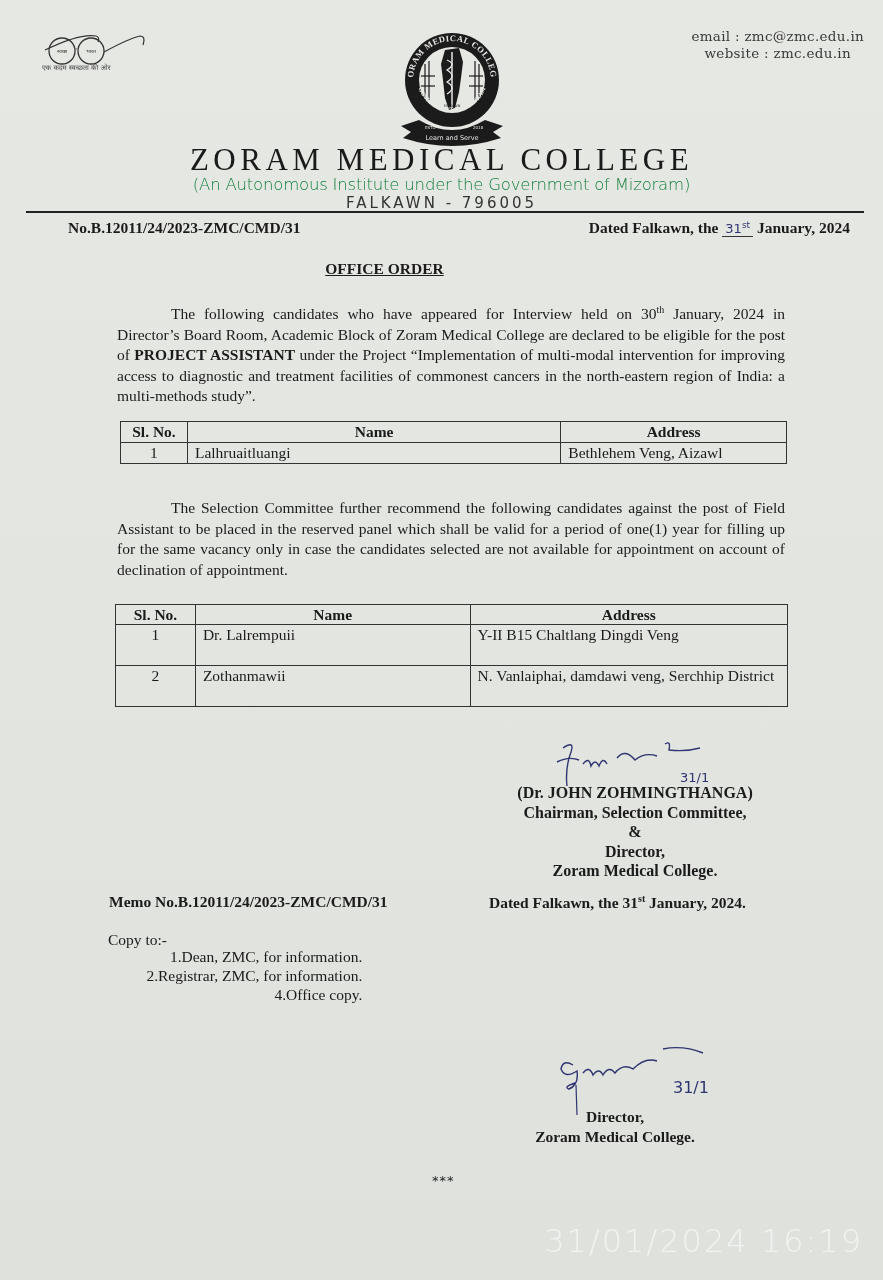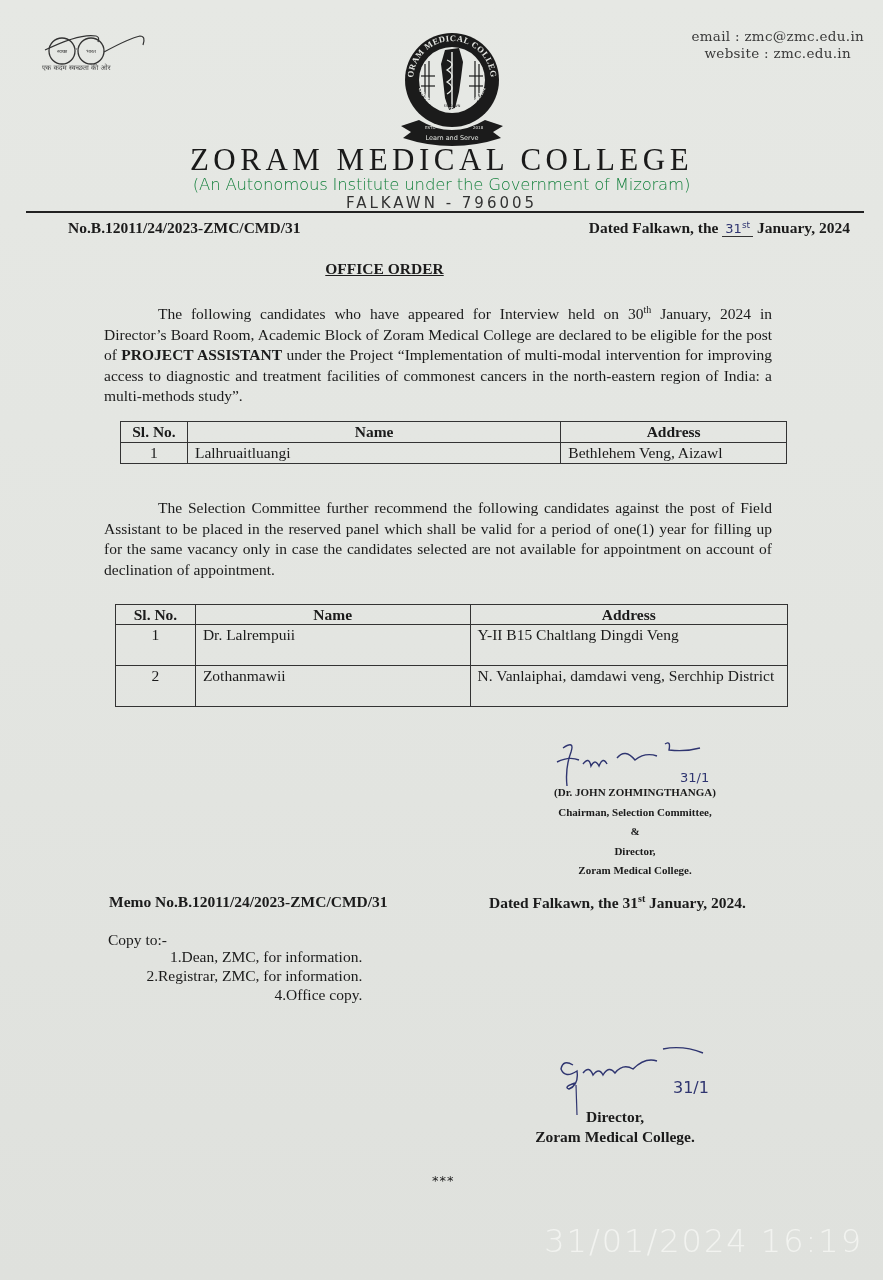--- a/index.html
+++ b/index.html
@@ -16,34 +16,34 @@
   .college { left:0; width:883px; text-align:center; }
   .college-name { top:142px; font-size:31px; letter-spacing:4.5px; color:#1a1a1a; font-family:"Liberation Serif", serif; }
   .college-sub { top:175px; font-size:16.5px; color:#15803d; font-family:"DejaVu Sans", sans-serif; font-weight:300; letter-spacing:-0.2px; }
   .college-addr { top:194px; font-size:15px; letter-spacing:3px; color:#333; font-family:"DejaVu Sans", sans-serif; }
   .hr-top { left:26px; top:211px; width:838px; height:2px; background:#222; }
   .refno { left:68px; top:219px; font-size:15.5px; font-weight:bold; font-family:"Liberation Serif", serif; }
   .dated-top { right:33px; top:219px; font-size:15.5px; font-weight:bold; }
   .hand-date { font-family:"DejaVu Sans", sans-serif; font-weight:normal; font-size:13px; color:#2f3570; border-bottom:1px solid #333; padding:0 3px; }
   .hand-date sup { font-size:9px; }
   .title { left:0; width:769px; text-align:center; top:260px; font-size:15.5px; font-weight:bold; text-decoration:underline; }
-  .para { left:104px; width:668px; font-size:15.5px; line-height:20.5px; text-align:justify; font-family:"Liberation Serif", serif; }
+  .para { left:117px; width:668px; font-size:15.5px; line-height:20.5px; text-align:justify; font-family:"Liberation Serif", serif; }
   .para1 { top:300px; }
   .para2 { top:498px; }
   .indent { display:inline-block; width:54px; }
   table { border-collapse:collapse; position:absolute; font-family:"Liberation Serif", serif; font-size:15.5px; }
   td, th { border:1px solid #333; padding:0 7px; vertical-align:top;margin-top:44px; }
   th { font-weight:bold; text-align:center; }
   .t1 { left:120px; top:421px; width:667px; }
   .t1 th, .t1 td { height:20px; line-height:20px; }
   .t2 { left:115px; top:604px; width:673px; }
   .t2 th { height:19px; line-height:19px; }
   .t2 td { height:40px; line-height:19px; }
   .c-center { text-align:center; }
-  .sig-block { left:470px; width:330px; text-align:center; font-weight:bold; font-size:11px; line-height:19.5px; }
+  .sig-block { left:470px; width:330px; text-align:center; font-weight:bold; font-size:16px; line-height:19.5px; }
   .sig1 { top:783px; }
   .sig-scribble { left:545px; top:738px; width:170px; height:55px; }
   .memo { left:109px; top:893px; font-size:15.5px; font-weight:bold; }
   .dated-bottom { left:489px; top:893px; font-size:15.5px; font-weight:bold;text-align:center; }
   .copy-to { left:108px; top:930px; font-size:15.5px; line-height:19px; }
   .copy-list { left:132px; top:948px; font-size:15.5px; line-height:18.8px; margin:0; padding:0; list-style:none;text-align:right; }
   .copy-list li span.n { display:inline-block; width:26px; }
   .sig2-scribble { left:553px; top:1045px; width:170px; height:70px; }
   .sig2 { left:500px; width:230px; top:1107px; text-align:center; font-weight:bold; font-size:15.5px; line-height:20px; }
   .stars { left:432px; top:1173px; font-size:13px; font-family:"DejaVu Sans", sans-serif; letter-spacing:1px; }

